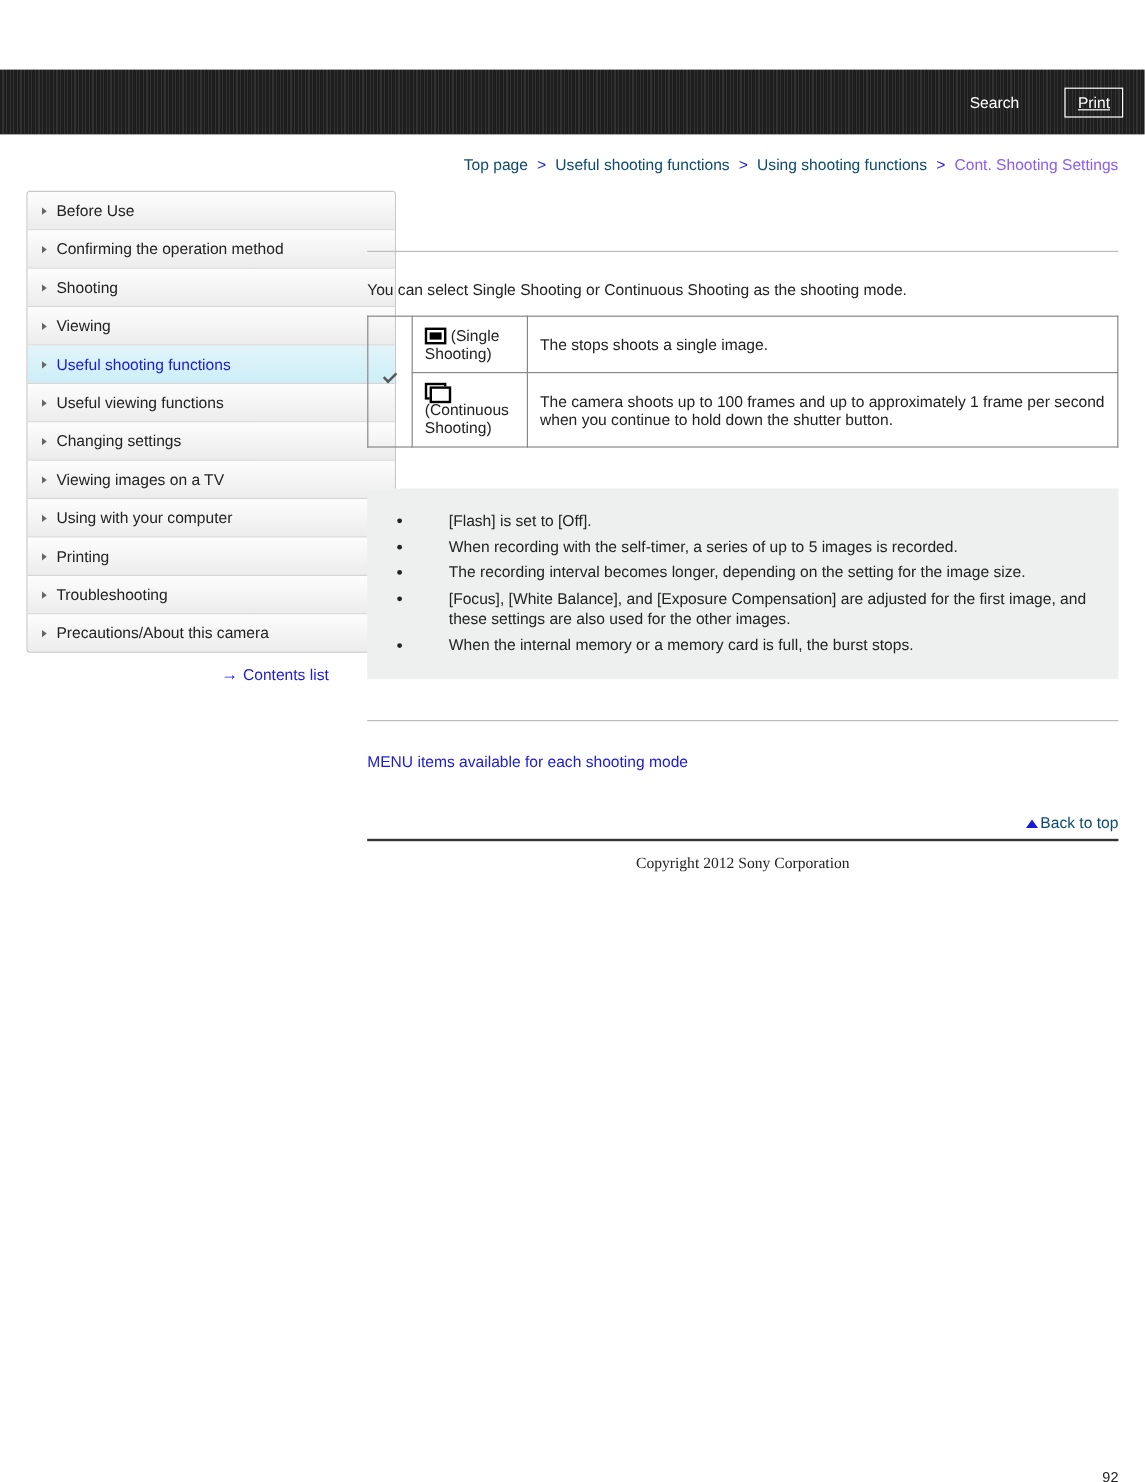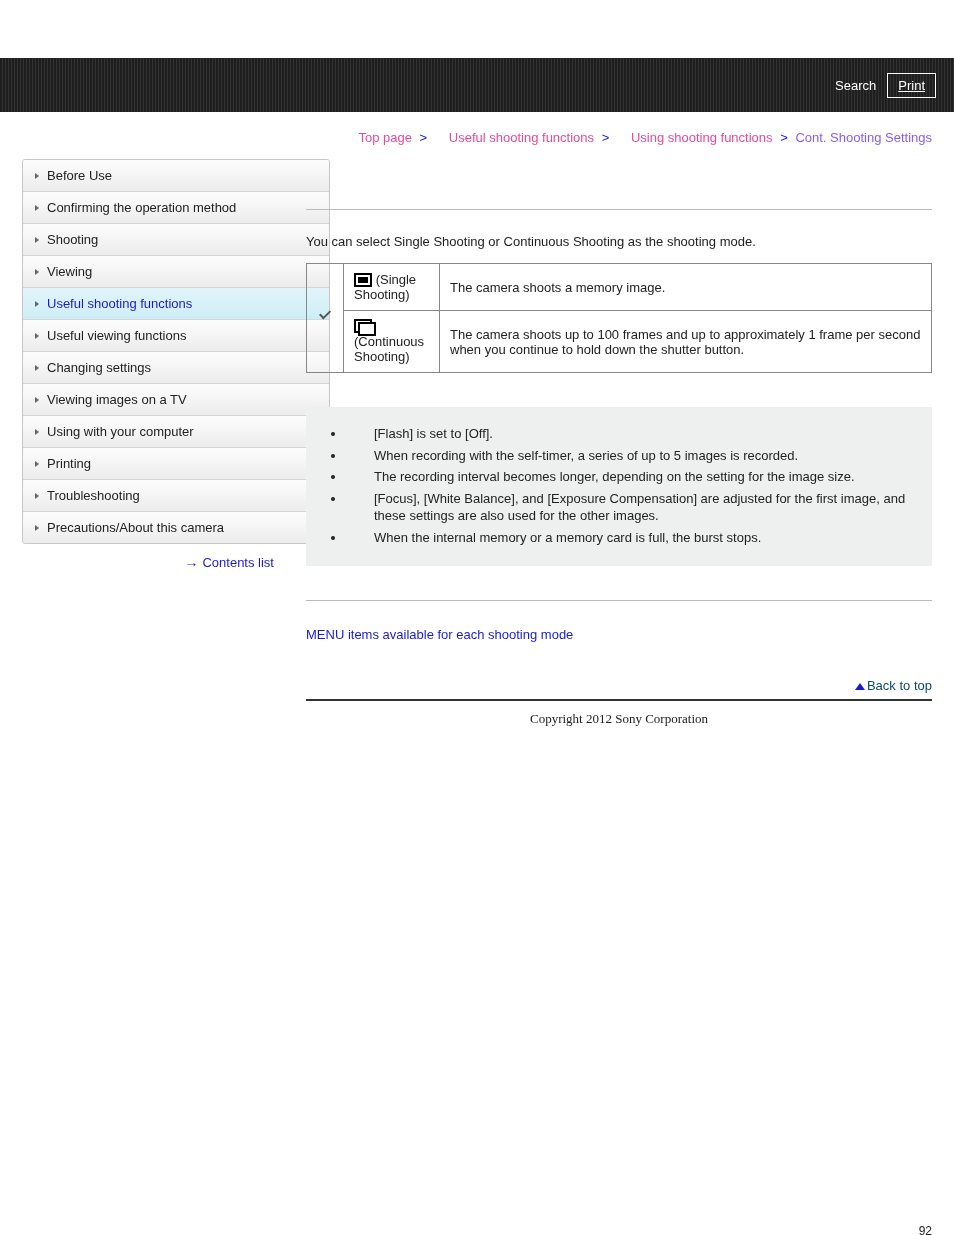--- a/index.html
+++ b/index.html
@@ -3,33 +3,33 @@
 <meta charset="utf-8">
 <style>
   * { box-sizing: border-box; margin: 0; padding: 0; }
   body { font-family: Arial, Helvetica, sans-serif; font-size: 13px; color: #222; background: #fff; }
   .page { width: 954px; margin: 0 auto; position: relative; min-height: 1180px; }
   .topbar {
     margin-top: 58px;
     height: 54px;
     background: repeating-linear-gradient(90deg, #1e1e1e 0 2px, #323232 2px 3px);
     display: flex; justify-content: flex-end; align-items: center;
-    padding-right: 18px; gap: 0;
+    padding-right: 18px; gap: 27px;
   }
   .top-btn {
     color: #fff; font-size: 13px; padding: 4px 10px; cursor: pointer;
     border: 1px solid transparent;
   }
   .top-btn.outlined { border: 1px solid #fff; text-decoration: underline; }
   .layout { display: flex; align-items: flex-start; padding: 0 22px; }
   .breadcrumb {
     text-align: right; font-size: 13px; color: #1a1ad6;
     padding: 18px 22px 10px 0;
   }
-  .breadcrumb a { color: #ec4899; text-decoration: none; cursor: pointer; margin-left: 14px; }
+  .breadcrumb a { color: #0c4a6e; text-decoration: none; cursor: pointer; }
   .breadcrumb .sep { color: #1a1ad6; padding: 0 4px; }
   .breadcrumb .current { color: #8b5cf6; }
   .sidebar {
     width: 308px; flex: 0 0 258px;
     border: 1px solid #c8c8c8; border-radius: 3px; overflow: hidden;
     background: linear-gradient(#fdfdfd, #efefef);
     margin-top: 4px;
   }
   .sidebar-item {
     display: flex; align-items: flex-start; gap: 8px;
@@ -196,21 +196,21 @@
     <div class="main">
       <hr class="hr">
       <p class="intro">You can select Single Shooting or Continuous Shooting as the shooting mode.</p>
 
 
       <table class="modes">
         <tbody id="modes-body">
             <tr>
               <td class="check" rowspan="2"><span class="checkmark"></span></td>
               <td class="mode"><span class="single-icon"></span> <span> (Single Shooting)</span></td>
-              <td>The camera shoots a memory image.</td>
+              <td>The stops shoots a single image.</td>
             </tr>
             <tr>
               <td class="mode"><span class="cont-icon"></span> <span> (Continuous Shooting)</span></td>
               <td>The camera shoots up to 100 frames and up to approximately 1 frame per second when you continue to hold down the shutter button.</td>
             </tr>
           </tbody>
       </table>
 
       <div class="notes-box">
         <ul id="notes-list">

